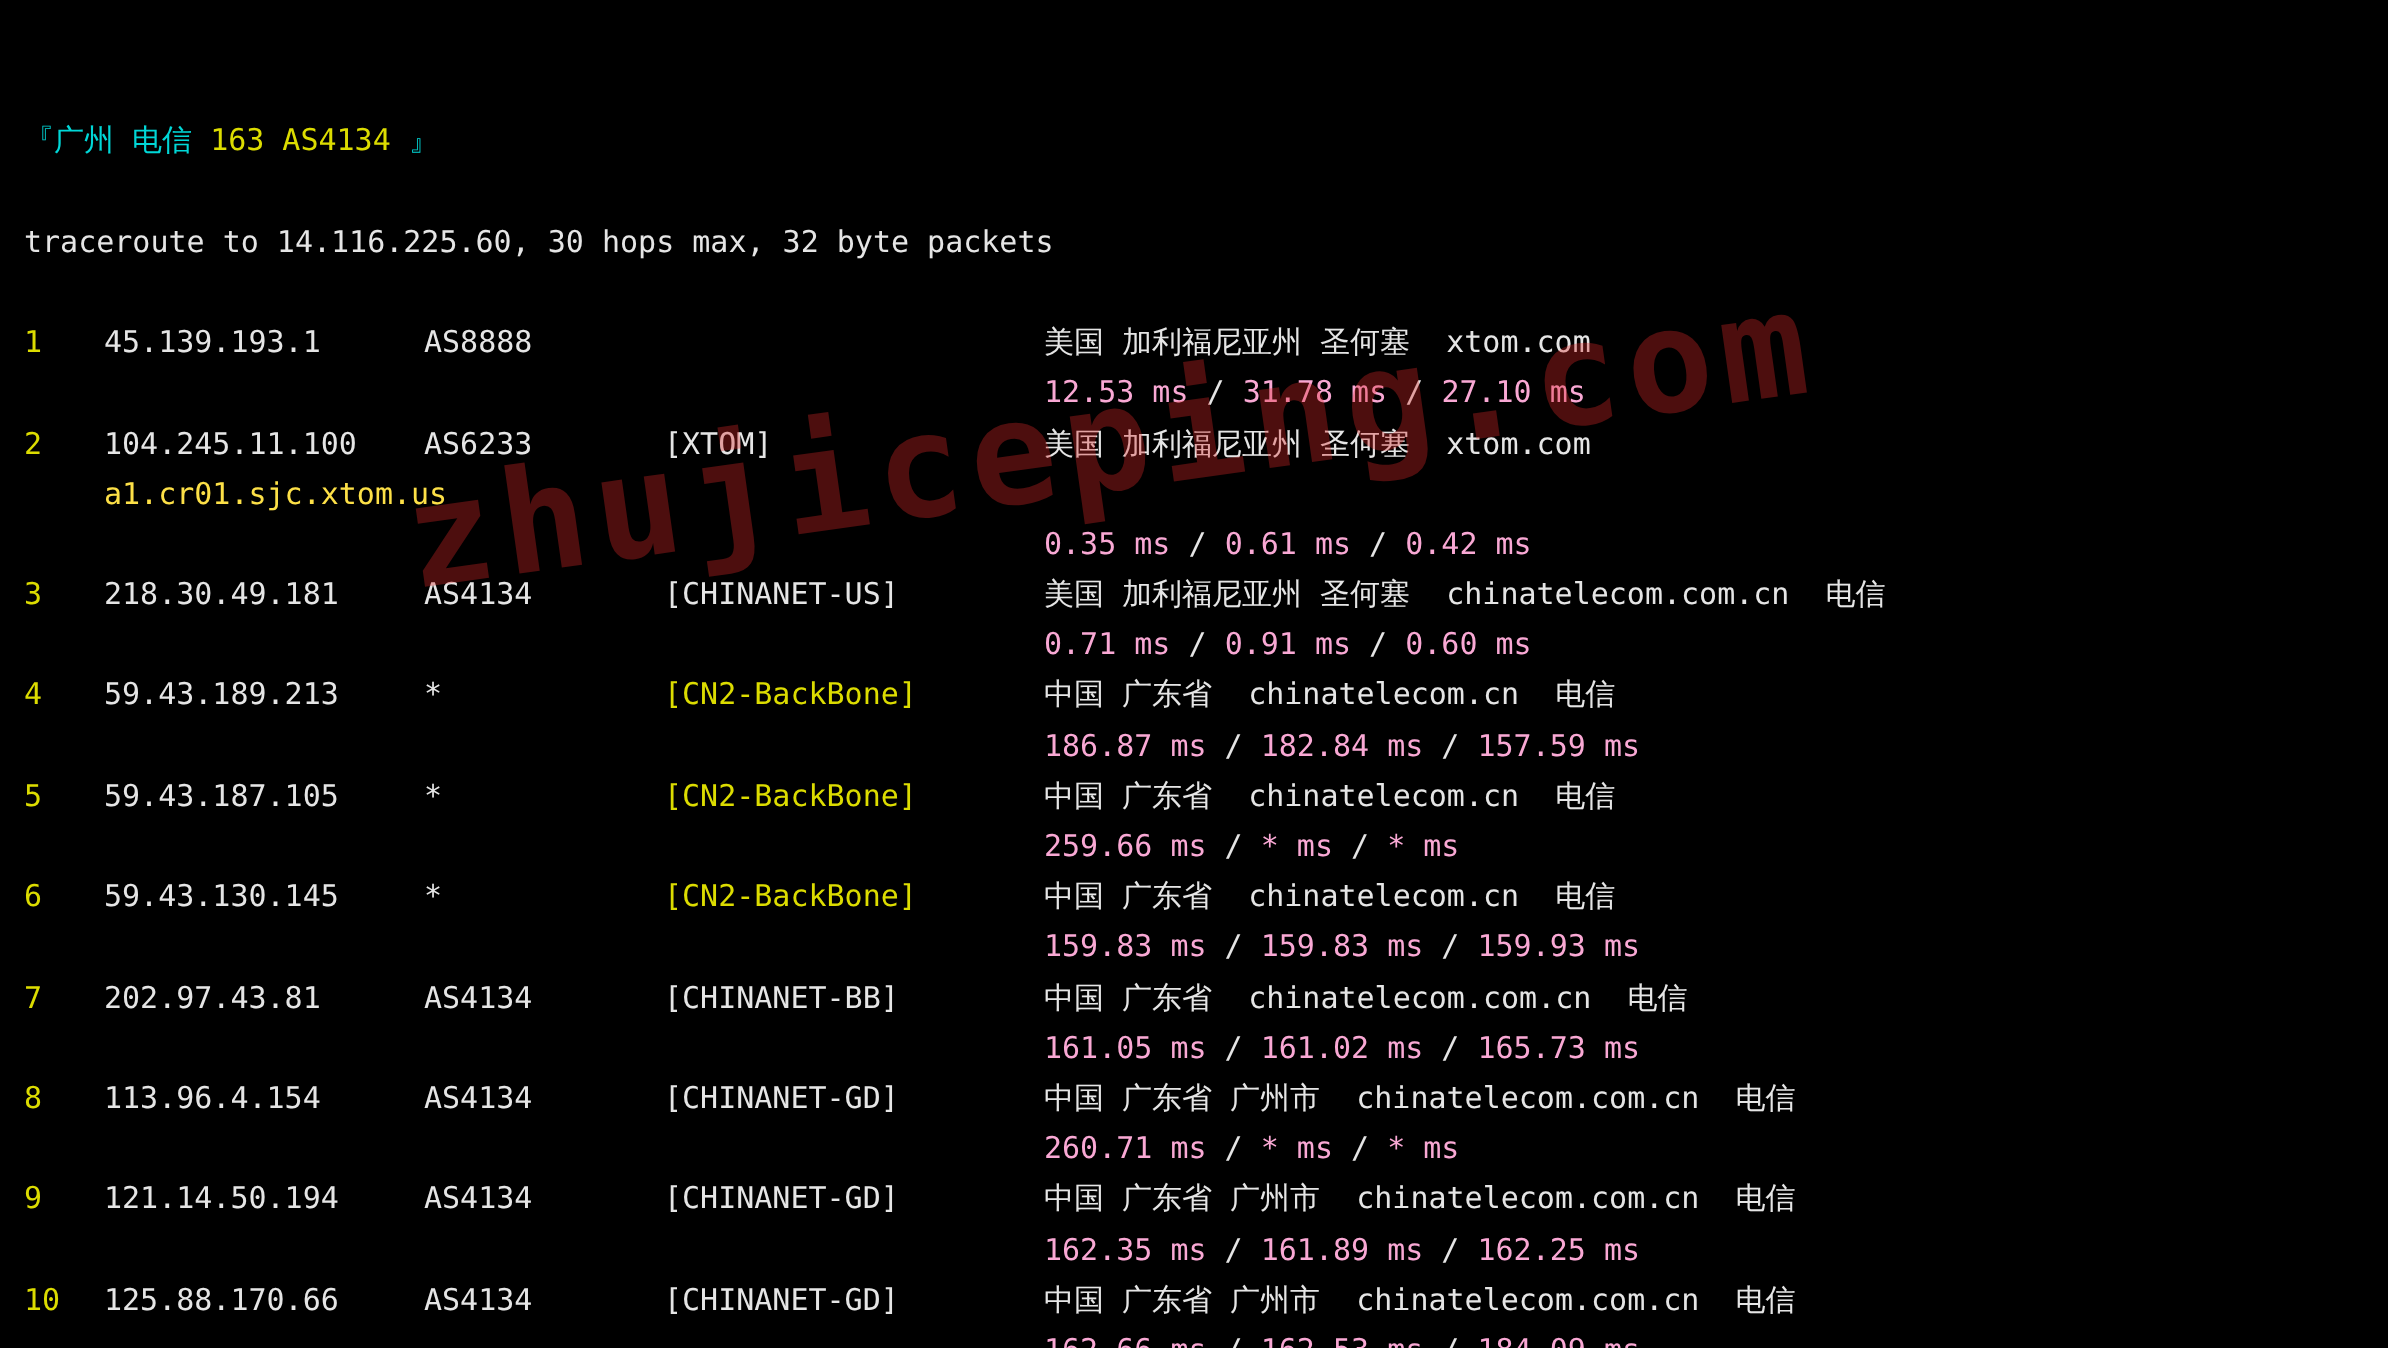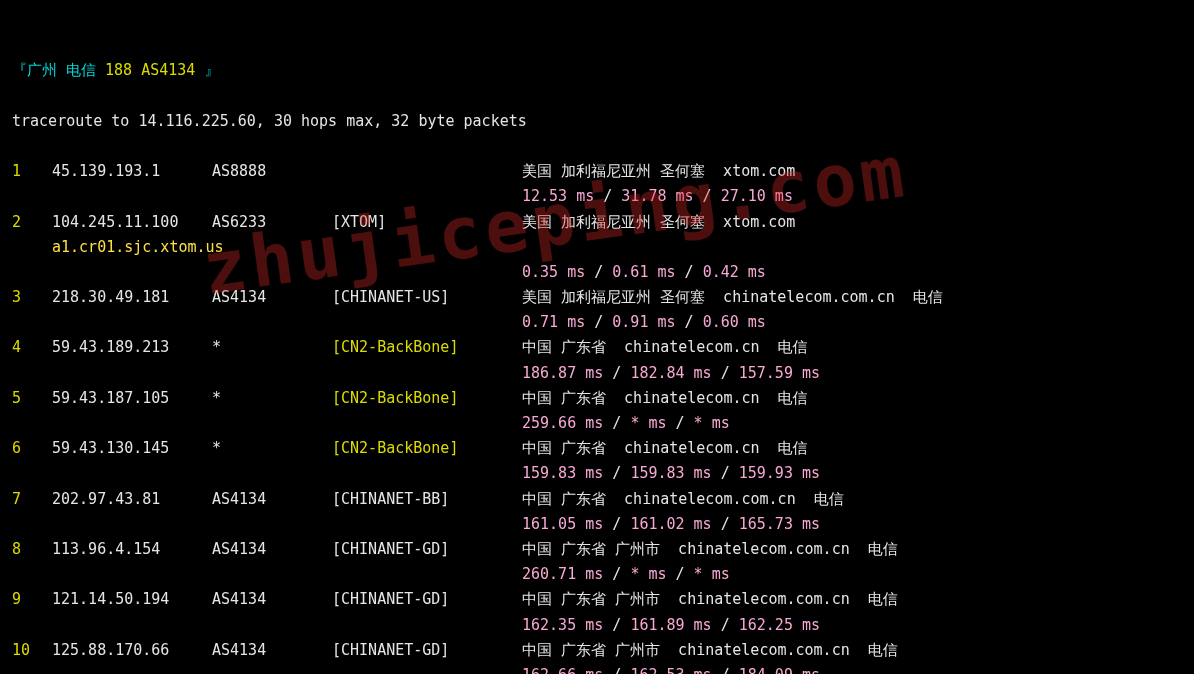--- a/index.html
+++ b/index.html
@@ -16,16 +16,16 @@
   .c-as{width:120px}
   .c-nm{width:190px}
   .timespan{display:inline}
   .watermark{position:absolute;left:200px;top:160px;font-size:72px;font-weight:bold;color:rgba(220,40,40,0.35);transform:rotate(-8deg);letter-spacing:4px;pointer-events:none;user-select:none}
 </style>
 </head>
 <body>
 
 <div class="wrap">
 <div class="watermark">zhujiceping.com</div>
-<div><span class="cyan">『</span><span class="cyan">广州 电信</span> <span class="yellow">188 AS4134</span> <span class="cyan">』</span></div>
+<div><span class="cyan">『</span><span class="cyan">广州 电信</span> <span class="yellow">163 AS4134</span> <span class="cyan">』</span></div>
 <div class="white">traceroute to 14.116.225.60, 30 hops max, 32 byte packets</div>
 <div id="hops"><div class="row"><span class="yellow c-hop">1</span><span class="white c-ip">45.139.193.1</span><span class="green c-as">AS8888</span><span class="green c-nm"></span><span class="white">美国 加利福尼亚州 圣何塞  xtom.com</span></div><div class="row"><span style="display:inline-block;width:510px"></span><span class="timespan"><span class="teal">12.53 ms</span><span class="white"> / </span><span class="teal">31.78 ms</span><span class="white"> / </span><span class="teal">27.10 ms</span></span></div><div class="row"><span class="yellow c-hop">2</span><span class="white c-ip">104.245.11.100</span><span class="green c-as">AS6233</span><span class="green c-nm">[XTOM]</span><span class="white">美国 加利福尼亚州 圣何塞  xtom.com</span></div><div class="row"><span class="c-hop"></span><span class="grey">a1.cr01.sjc.xtom.us</span></div><div class="row"><span style="display:inline-block;width:510px"></span><span class="timespan"><span class="teal">0.35 ms</span><span class="white"> / </span><span class="teal">0.61 ms</span><span class="white"> / </span><span class="teal">0.42 ms</span></span></div><div class="row"><span class="yellow c-hop">3</span><span class="white c-ip">218.30.49.181</span><span class="green c-as">AS4134</span><span class="green c-nm">[CHINANET-US]</span><span class="white">美国 加利福尼亚州 圣何塞  chinatelecom.com.cn  电信</span></div><div class="row"><span style="display:inline-block;width:510px"></span><span class="timespan"><span class="teal">0.71 ms</span><span class="white"> / </span><span class="teal">0.91 ms</span><span class="white"> / </span><span class="teal">0.60 ms</span></span></div><div class="row"><span class="yellow c-hop">4</span><span class="white c-ip">59.43.189.213</span><span class="green c-as">*</span><span class="yellow c-nm">[CN2-BackBone]</span><span class="white">中国 广东省  chinatelecom.cn  电信</span></div><div class="row"><span style="display:inline-block;width:510px"></span><span class="timespan"><span class="teal">186.87 ms</span><span class="white"> / </span><span class="teal">182.84 ms</span><span class="white"> / </span><span class="teal">157.59 ms</span></span></div><div class="row"><span class="yellow c-hop">5</span><span class="white c-ip">59.43.187.105</span><span class="green c-as">*</span><span class="yellow c-nm">[CN2-BackBone]</span><span class="white">中国 广东省  chinatelecom.cn  电信</span></div><div class="row"><span style="display:inline-block;width:510px"></span><span class="timespan"><span class="teal">259.66 ms</span><span class="white"> / </span><span class="teal">* ms</span><span class="white"> / </span><span class="teal">* ms</span></span></div><div class="row"><span class="yellow c-hop">6</span><span class="white c-ip">59.43.130.145</span><span class="green c-as">*</span><span class="yellow c-nm">[CN2-BackBone]</span><span class="white">中国 广东省  chinatelecom.cn  电信</span></div><div class="row"><span style="display:inline-block;width:510px"></span><span class="timespan"><span class="teal">159.83 ms</span><span class="white"> / </span><span class="teal">159.83 ms</span><span class="white"> / </span><span class="teal">159.93 ms</span></span></div><div class="row"><span class="yellow c-hop">7</span><span class="white c-ip">202.97.43.81</span><span class="green c-as">AS4134</span><span class="green c-nm">[CHINANET-BB]</span><span class="white">中国 广东省  chinatelecom.com.cn  电信</span></div><div class="row"><span style="display:inline-block;width:510px"></span><span class="timespan"><span class="teal">161.05 ms</span><span class="white"> / </span><span class="teal">161.02 ms</span><span class="white"> / </span><span class="teal">165.73 ms</span></span></div><div class="row"><span class="yellow c-hop">8</span><span class="white c-ip">113.96.4.154</span><span class="green c-as">AS4134</span><span class="green c-nm">[CHINANET-GD]</span><span class="white">中国 广东省 广州市  chinatelecom.com.cn  电信</span></div><div class="row"><span style="display:inline-block;width:510px"></span><span class="timespan"><span class="teal">260.71 ms</span><span class="white"> / </span><span class="teal">* ms</span><span class="white"> / </span><span class="teal">* ms</span></span></div><div class="row"><span class="yellow c-hop">9</span><span class="white c-ip">121.14.50.194</span><span class="green c-as">AS4134</span><span class="green c-nm">[CHINANET-GD]</span><span class="white">中国 广东省 广州市  chinatelecom.com.cn  电信</span></div><div class="row"><span style="display:inline-block;width:510px"></span><span class="timespan"><span class="teal">162.35 ms</span><span class="white"> / </span><span class="teal">161.89 ms</span><span class="white"> / </span><span class="teal">162.25 ms</span></span></div><div class="row"><span class="yellow c-hop">10</span><span class="white c-ip">125.88.170.66</span><span class="green c-as">AS4134</span><span class="green c-nm">[CHINANET-GD]</span><span class="white">中国 广东省 广州市  chinatelecom.com.cn  电信</span></div><div class="row"><span style="display:inline-block;width:510px"></span><span class="timespan"><span class="teal">162.66 ms</span><span class="white"> / </span><span class="teal">162.53 ms</span><span class="white"> / </span><span class="teal">184.09 ms</span></span></div></div>
 </div>
 
 </body></html>

